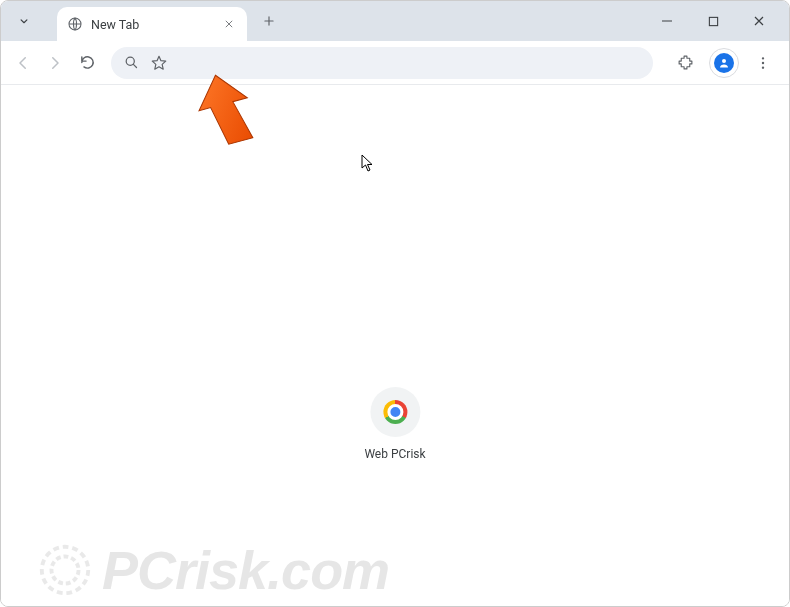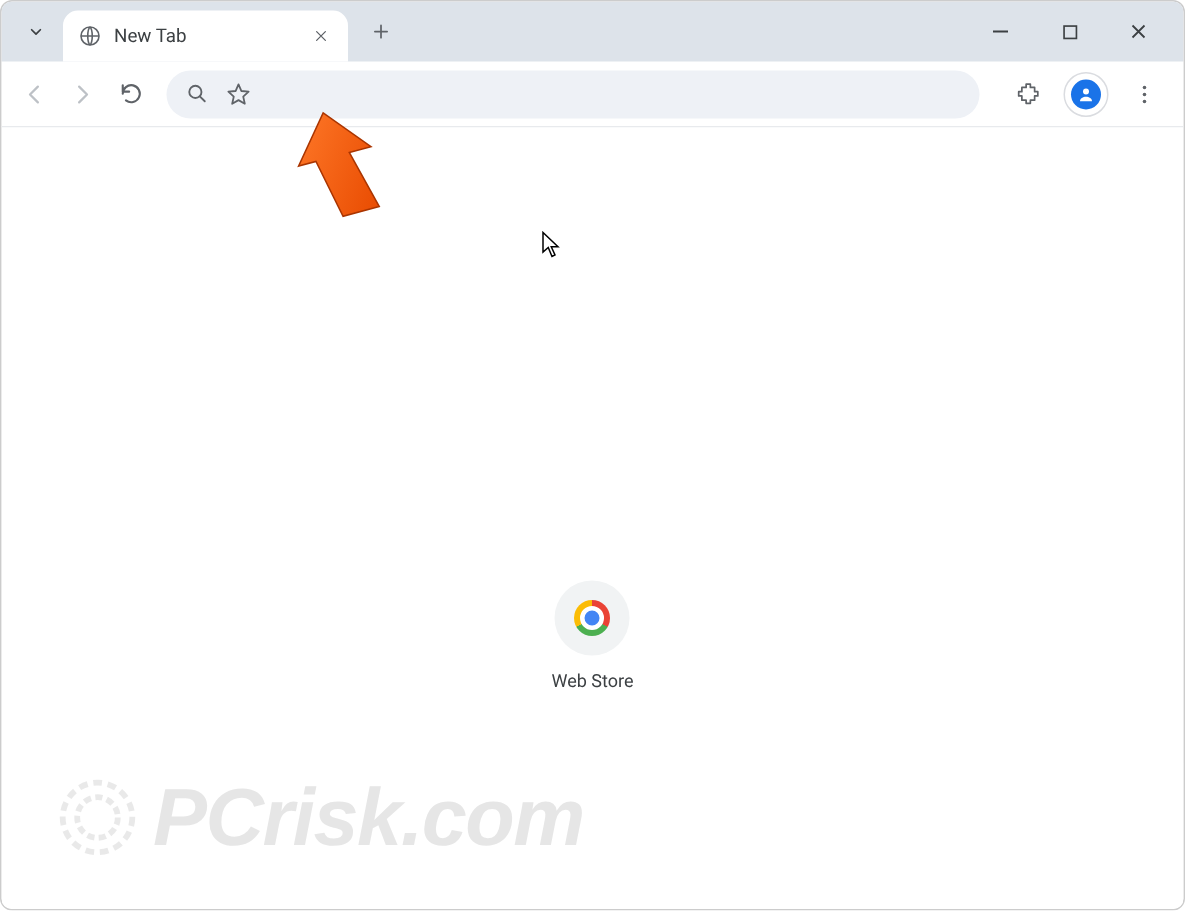--- a/index.html
+++ b/index.html
@@ -37,21 +37,21 @@
     justify-content: center;
     cursor: pointer;
   }
   .tab {
     display: flex;
     align-items: center;
     background: #fff;
     height: 34px;
     border-radius: 10px 10px 0 0;
     padding: 12px 10px;
-    margin-left: 1px;
+    margin-left: 16px;
     margin-top: 6px;
     min-width: 190px;
     position: relative;
     cursor: pointer;
   }
   .tab-favicon {
     width: 16px; height: 16px;
     display: flex; align-items: center; justify-content: center;
     color: #5f6368;
     margin-right: 8px;
@@ -226,21 +226,21 @@
     position: absolute;
     left: 360px;
     top: 153px;
     pointer-events: none;
     color: #000;
   }
   
   .watermark {
     position: absolute;
     left: 35px;
-    bottom: 30px;
+    bottom: 5px;
     display: flex;
     align-items: center;
     gap: 8px;
     opacity: 0.18;
     pointer-events: none;
     font-family: Arial, sans-serif;
     justify-content: center;
   }
   .wm-swirl {
     width: 58px; height: 58px;
@@ -354,21 +354,21 @@
           </svg>
       </div>
     </div>
   </div>
 
   <div class="content">
     <div class="shortcut">
       <div class="shortcut-circle">
         <div class="chrome-logo"></div>
       </div>
-      <div class="shortcut-label">Web Store</div>
+      <div class="shortcut-label">Web PCrisk</div>
     </div>
   </div>
 
   <div class="arrow-annotation">
     <svg width="70" height="75" viewBox="0 0 70 75">
       <defs>
         <linearGradient id="og" x1="0" y1="0" x2="1" y2="1">
           <stop offset="0" stop-color="#ff7a2a"></stop>
           <stop offset="1" stop-color="#e84a00"></stop>
         </linearGradient>

